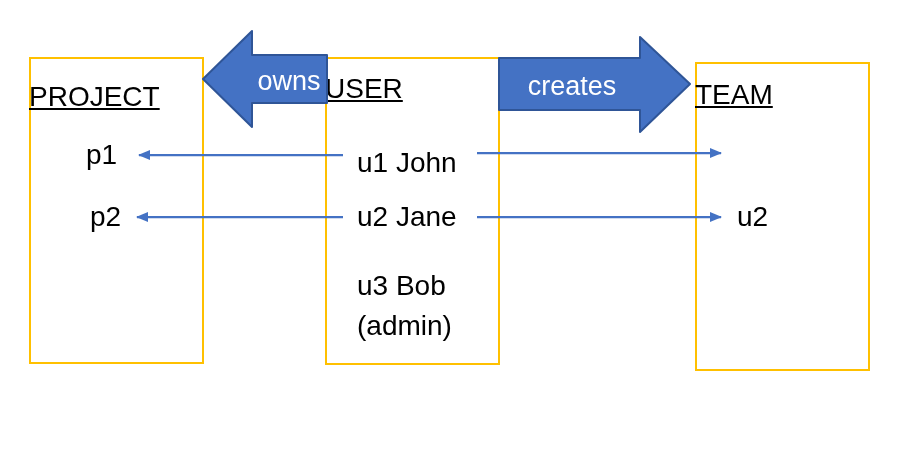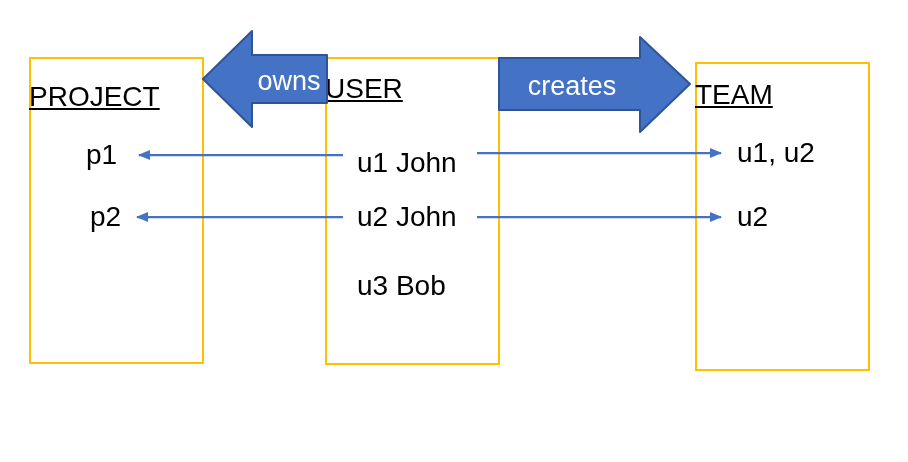--- a/index.html
+++ b/index.html
@@ -85,23 +85,23 @@
   <div class="box" id="box-user"></div>
   <div class="box" id="box-team"></div>
 
   <div class="label title" id="title-project">PROJECT</div>
   <div class="label title" id="title-user">USER</div>
   <div class="label title" id="title-team">TEAM</div>
 
   <div class="label" id="row-p1">p1</div>
   <div class="label" id="row-p2">p2</div>
   <div class="label" id="row-u1-john">u1 John</div>
-  <div class="label" id="row-u2-jane">u2 John</div>
+  <div class="label" id="row-u2-jane">u2 Jane</div>
   <div class="label" id="row-u3-bob">u3 Bob</div>
-  <div class="label" id="row-team-u1u2">u1, u2</div>
+  <div class="label" id="row-u3-admin">(admin)</div>
   <div class="label" id="row-team-u2">u2</div>
 
   <svg class="arrows-layer" viewBox="0 0 908 462">
     <defs>
       <marker id="ah" markerUnits="userSpaceOnUse" markerWidth="14" markerHeight="12" refX="11" refY="5" orient="auto">
         <polygon class="connector-head" points="0,0 12,5 0,10"></polygon>
       </marker>
     </defs>
 
     <polygon class="block-arrow" points="203,79 252,31 252,55 327,55 327,103 252,103 252,127"></polygon>

